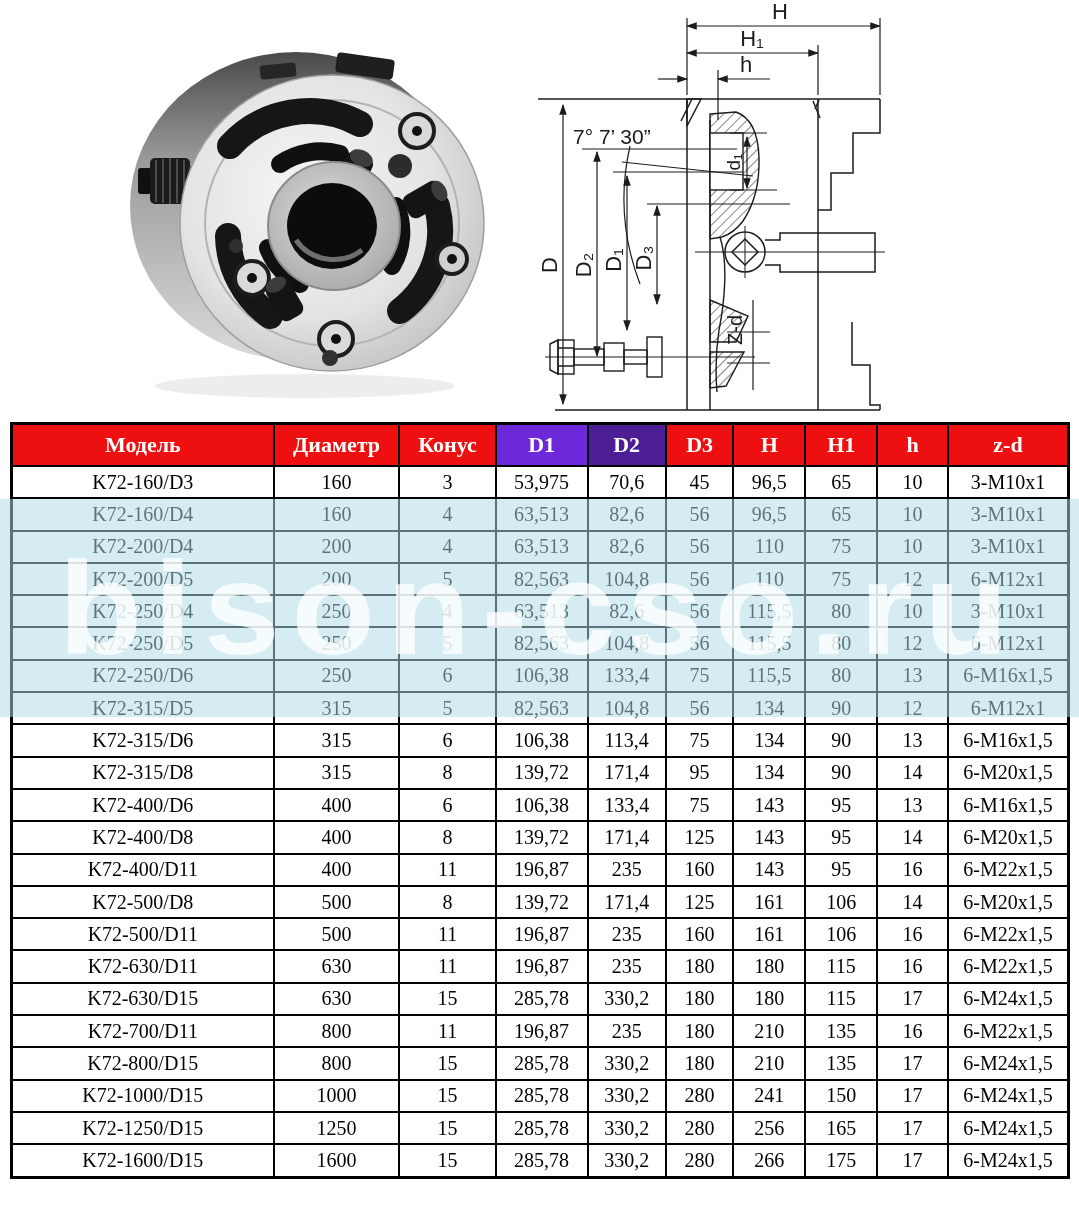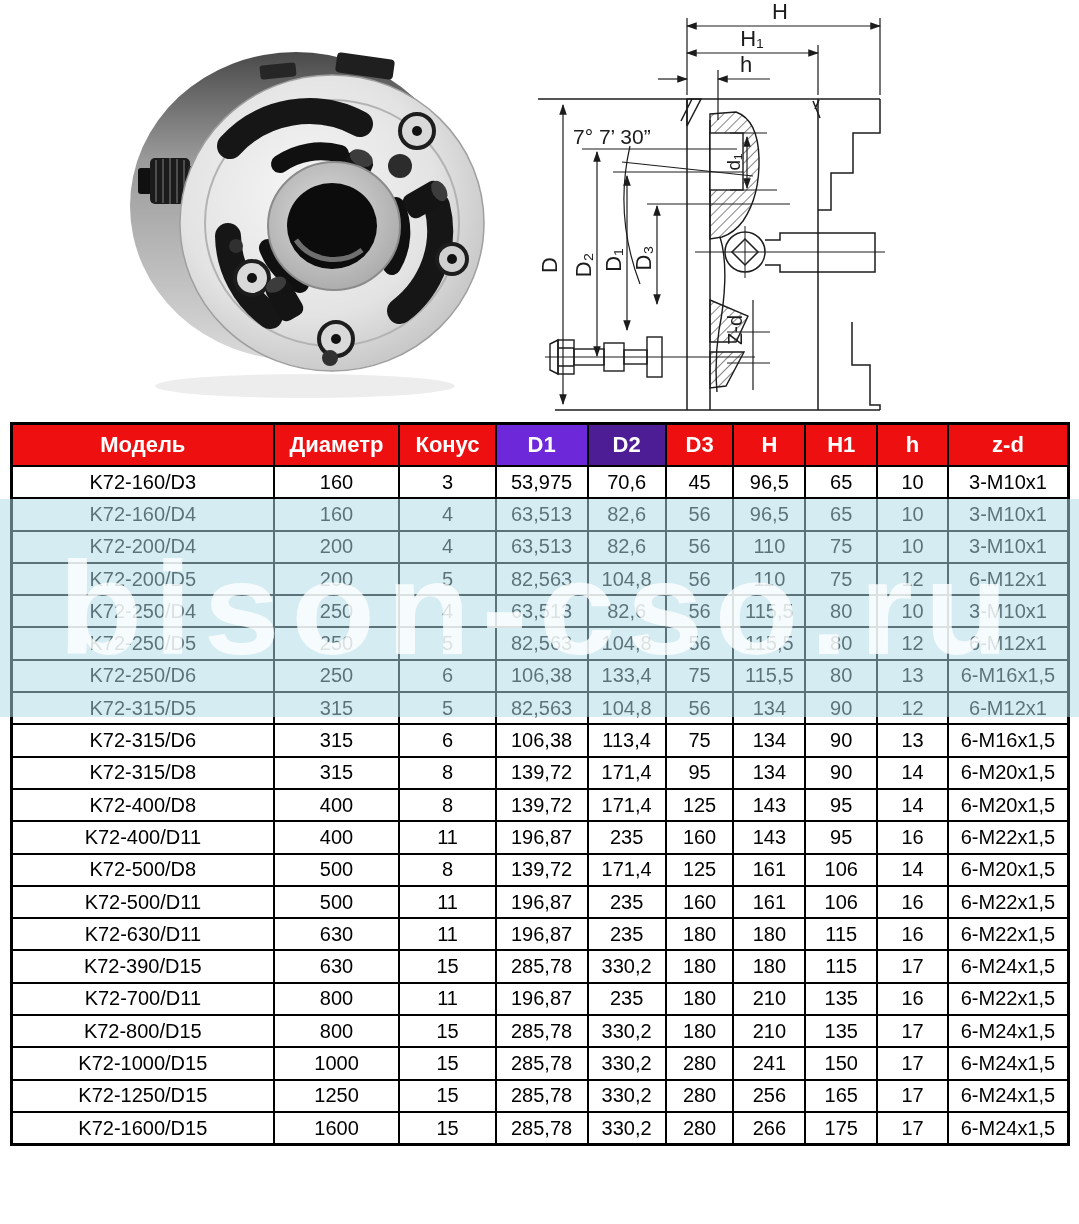--- a/index.html
+++ b/index.html
@@ -5,21 +5,21 @@
   html,body{margin:0;padding:0;}
   body{
     width:1079px;height:1224px;position:relative;background:#ffffff;
     font-family:"Liberation Sans", sans-serif;overflow:hidden;
   }
   
   .photo-wrap{position:absolute;left:100px;top:26px;width:420px;height:388px;}
   .drawing-wrap{position:absolute;left:530px;top:0;width:549px;height:424px;}
   .drawing-wrap svg text{fill:#1c1c1c;}
   
-  .table-wrap{position:absolute;left:10px;top:422px;width:1060px;}
+  .table-wrap{position:absolute;left:10px;top:422px;width:1060px;font-family:Liberation Serif, serif;}
   table{width:100%;border-collapse:collapse;table-layout:fixed;border:3px solid #000;}
   th{color:#fff;font-size:22px;font-weight:bold;height:40px;border:2px solid #000;padding:0;}
   td{font-size:20px;color:#000;text-align:center;height:30.3px;border:2px solid #000;padding:0;white-space:nowrap;}
   
   .watermark{
     position:absolute;left:0;top:499px;width:1079px;height:218px;
     display:flex;align-items:center;justify-content:center;
     pointer-events:none;z-index:5;
   }
   .watermark span{
@@ -355,20 +355,32 @@
           <td>8</td>
           <td>139,72</td>
           <td>171,4</td>
           <td>95</td>
           <td>134</td>
           <td>90</td>
           <td>14</td>
           <td>6-M20x1,5</td>
         </tr>
         <tr>
+          <td>K72-400/D6</td>
+          <td>400</td>
+          <td>6</td>
+          <td>106,38</td>
+          <td>133,4</td>
+          <td>75</td>
+          <td>143</td>
+          <td>95</td>
+          <td>13</td>
+          <td>6-M16x1,5</td>
+        </tr>
+        <tr>
           <td>K72-400/D8</td>
           <td>400</td>
           <td>8</td>
           <td>139,72</td>
           <td>171,4</td>
           <td>125</td>
           <td>143</td>
           <td>95</td>
           <td>14</td>
           <td>6-M20x1,5</td>
@@ -415,21 +427,21 @@
           <td>11</td>
           <td>196,87</td>
           <td>235</td>
           <td>180</td>
           <td>180</td>
           <td>115</td>
           <td>16</td>
           <td>6-M22x1,5</td>
         </tr>
         <tr>
-          <td>K72-390/D15</td>
+          <td>K72-630/D15</td>
           <td>630</td>
           <td>15</td>
           <td>285,78</td>
           <td>330,2</td>
           <td>180</td>
           <td>180</td>
           <td>115</td>
           <td>17</td>
           <td>6-M24x1,5</td>
         </tr>

